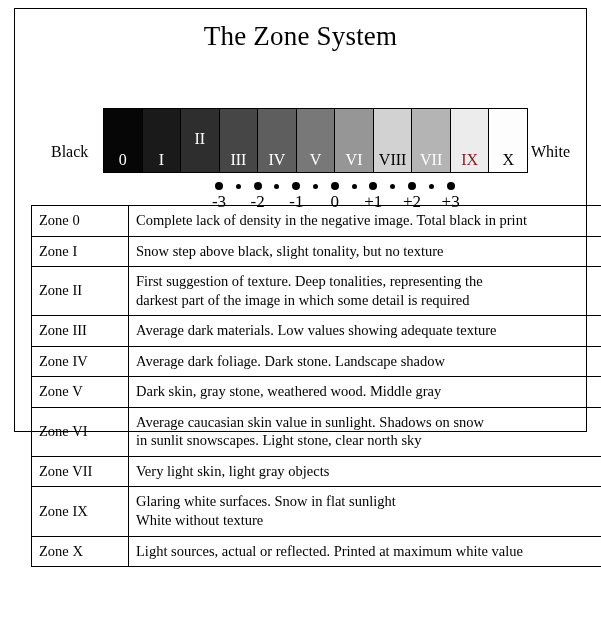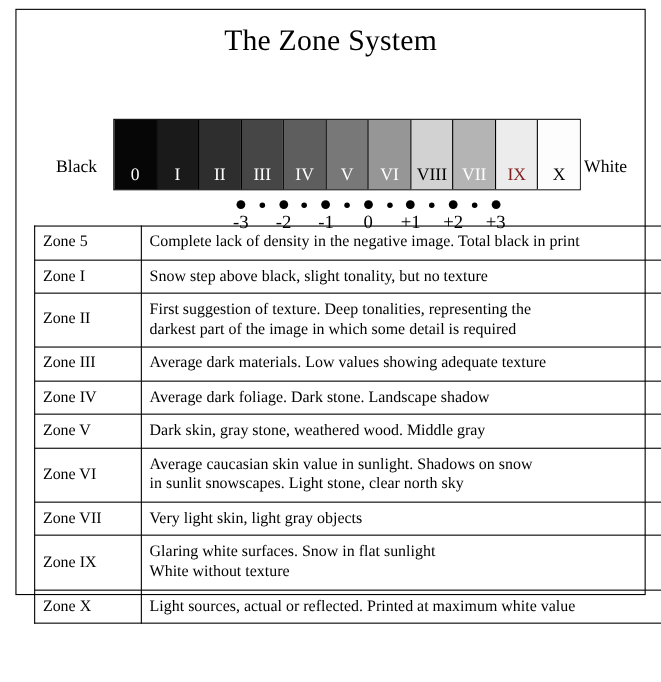--- a/index.html
+++ b/index.html
@@ -18,21 +18,21 @@
     position: relative;
     width: 601px;
     height: 620px;
     box-sizing: border-box;
   }
   .outer-frame {
     position: absolute;
     left: 14px;
     top: 8px;
     width: 573px;
-    height: 533px;
+    height: 424px;
     border: 1px solid #000;
     box-sizing: border-box;
     background: #fff;
   }
   .title {
     text-align: center;
     font-size: 27px;
     font-weight: normal;
     margin-top: 12px;
     margin-bottom: 6px;
@@ -144,21 +144,21 @@
       <div class="label-black">Black</div>
       <div class="label-white">White</div>
 
       <div class="strip-wrap" id="strip">
           <div class="zone-cell" style="background: rgb(6, 6, 6);">
             <span class="zlabel" style="color: rgb(255, 255, 255);">0</span>
           </div>
           <div class="zone-cell" style="background: rgb(26, 26, 26);">
             <span class="zlabel" style="color: rgb(255, 255, 255);">I</span>
           </div>
-          <div class="zone-cell" style="background: rgb(46, 46, 46);">
+          <div class="zone-cell" style="background: rgb(46, 46, 46); align-items: center;">
             <span class="zlabel" style="color: rgb(255, 255, 255);">II</span>
           </div>
           <div class="zone-cell" style="background: rgb(70, 70, 70); justify-content: center;">
             <span class="zlabel" style="color: rgb(255, 255, 255);">III</span>
           </div>
           <div class="zone-cell" style="background: rgb(94, 94, 94);">
             <span class="zlabel" style="color: rgb(255, 255, 255);">IV</span>
           </div>
           <div class="zone-cell" style="background: rgb(120, 120, 120);">
             <span class="zlabel" style="color: rgb(255, 255, 255);">V</span>
@@ -200,21 +200,21 @@
           <div class="dot small" style="left: 50%;"></div>
           <div class="dot small" style="left: 59.1%;"></div>
           <div class="dot small" style="left: 68.2%;"></div>
           <div class="dot small" style="left: 77.3%;"></div>
         </div>
     </div>
 
     <table class="zone-table">
       <tbody id="table-body">
           <tr>
-            <td class="zcol">Zone 5</td>
+            <td class="zcol">Zone 0</td>
             <td class="dcol"><span>Complete lack of density in the negative image. Total black in print</span></td>
           </tr>
           <tr>
             <td class="zcol">Zone I</td>
             <td class="dcol"><span>Snow step above black, slight tonality, but no texture</span></td>
           </tr>
           <tr>
             <td class="zcol">Zone II</td>
             <td class="dcol"><span>First suggestion of texture. Deep tonalities, representing the</span><span class="line2">darkest part of the image in which some detail is required</span></td>
           </tr>

